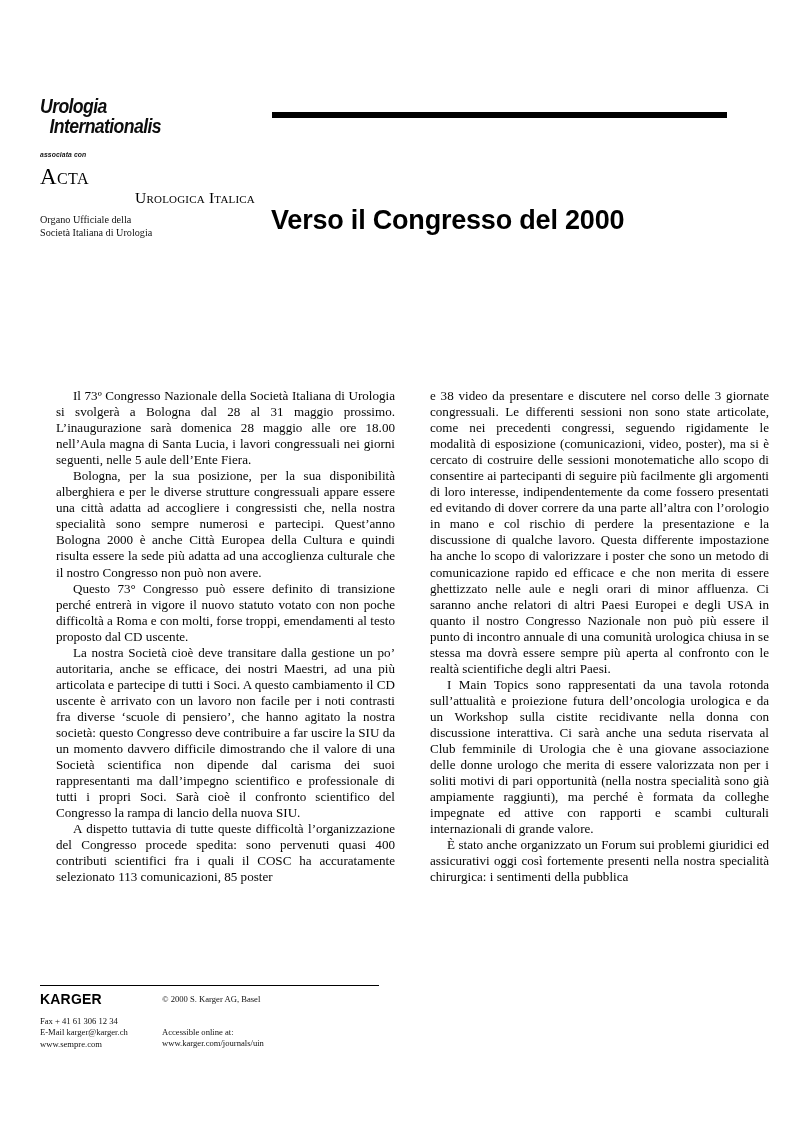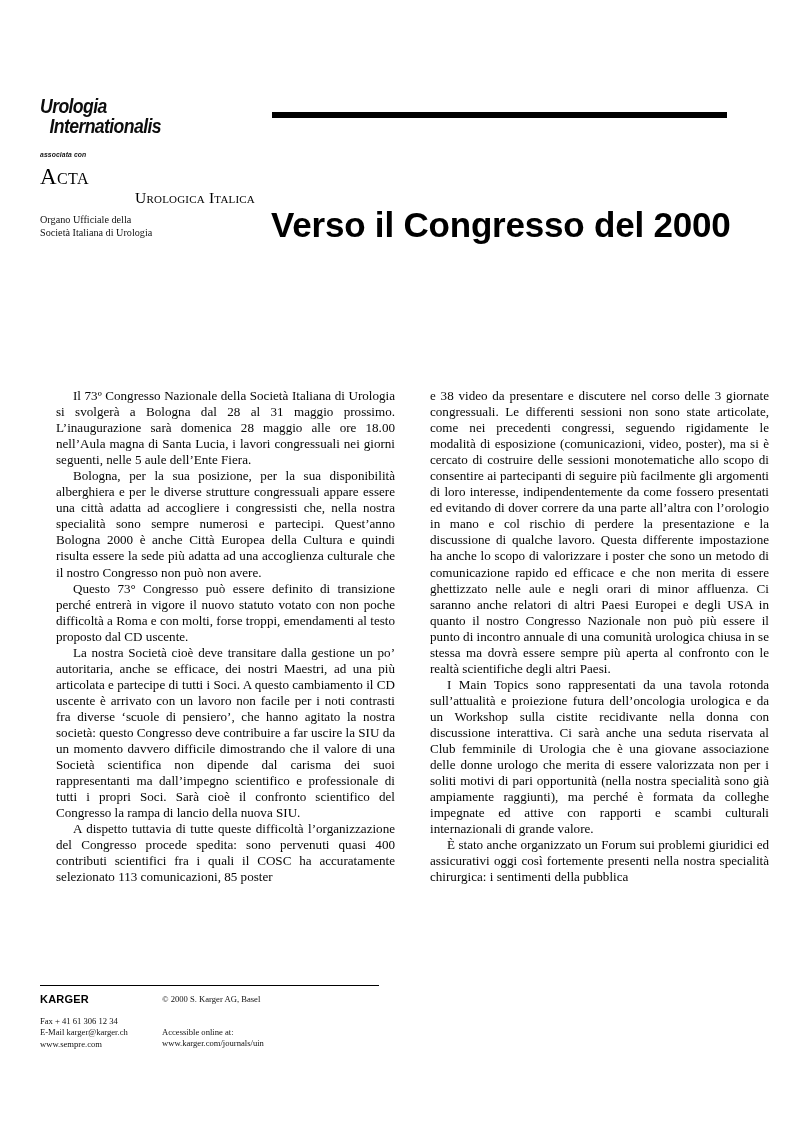--- a/index.html
+++ b/index.html
@@ -95,21 +95,21 @@
     height: 6px;
     background: #000000;
   }
   .article-title {
     position: absolute;
     left: 271px;
     top: 186px;
     width: 470px;
     font-family: "Liberation Sans", "DejaVu Sans", sans-serif;
     font-weight: 700;
-    font-size: 35px;
+    font-size: 27px;
     line-height: 32px;
     letter-spacing: -0.2px;
     color: #000;
   }
 
   
   .columns {
     position: absolute;
     left: 56px;
     top: 388px;
@@ -151,21 +151,21 @@
     position: relative;
     margin-top: 5px;
     height: 17px;
   }
   .karger-logo {
     position: absolute;
     left: 0;
     top: 0;
     font-family: "Liberation Sans", "DejaVu Sans", sans-serif;
     font-weight: 700;
-    font-size: 11px;
+    font-size: 14px;
     line-height: 17.5px;
     letter-spacing: 0.2px;
     color: #000;
     text-align: center;
   }
   .copyright {
     position: absolute;
     left: 122px;
     top: 3px;
     font-family: "Liberation Serif", "DejaVu Serif", serif;

